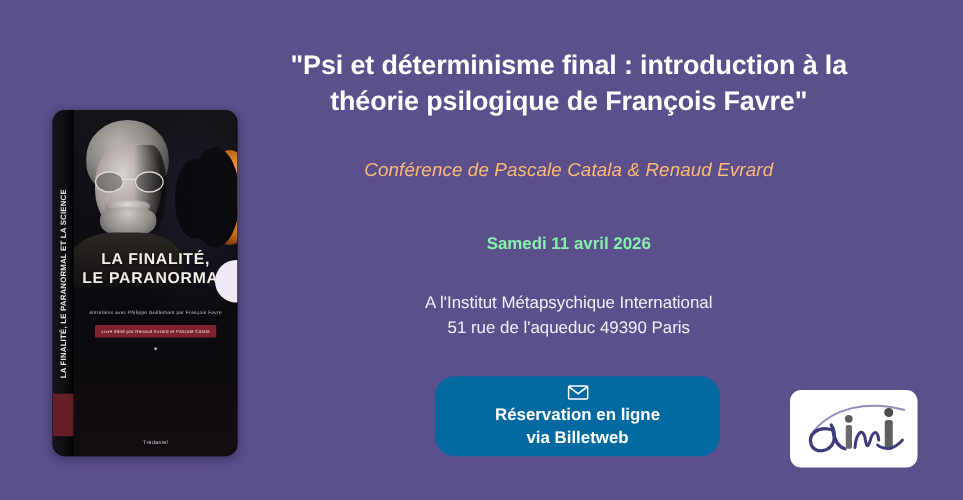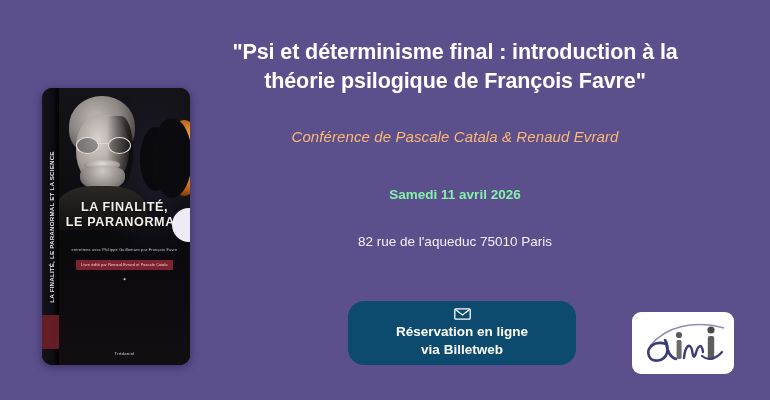--- a/index.html
+++ b/index.html
@@ -302,21 +302,21 @@
     line-height: 1.5;
   }
 
   
   .cta {
     position: absolute;
     left: 348px;
     top: 301px;
     width: 228px;
     height: 64px;
-    background: #0c4a6e;
+    background: #0369a1;
     border-radius: 16px;
     display: flex;
     flex-direction: column;
     align-items: center;
     justify-content: center;
     cursor: pointer;
     border: none;
     padding: 0;
   }
   .cta .env {
@@ -395,21 +395,22 @@
 
   <div class="headline">"Psi et déterminisme final : introduction à la théorie psilogique de François Favre"</div>
 
   <div class="subtitle">Conférence de Pascale Catala &amp; Renaud Evrard</div>
 
   <div class="datetime">
     <div>Samedi 11 avril 2026</div>
   </div>
 
   <div class="address">
-    <div>82 rue de l'aqueduc 75010 Paris</div>
+    <div>A l'Institut Métapsychique International</div>
+    <div>51 rue de l'aqueduc 49390 Paris</div>
   </div>
 
   <button class="cta">
     <span class="env">
       <svg width="17" height="12" viewBox="0 0 17 12" fill="none">
         <rect x="0.8" y="0.8" width="15.4" height="10.4" rx="1" stroke="#ffffff" stroke-width="1.3"></rect>
         <path d="M1.4 1.6 L8.5 7.0 L15.6 1.6" stroke="#ffffff" stroke-width="1.3" fill="none"></path>
       </svg>
     </span>
     <span class="cta-label">Réservation en ligne</span>

